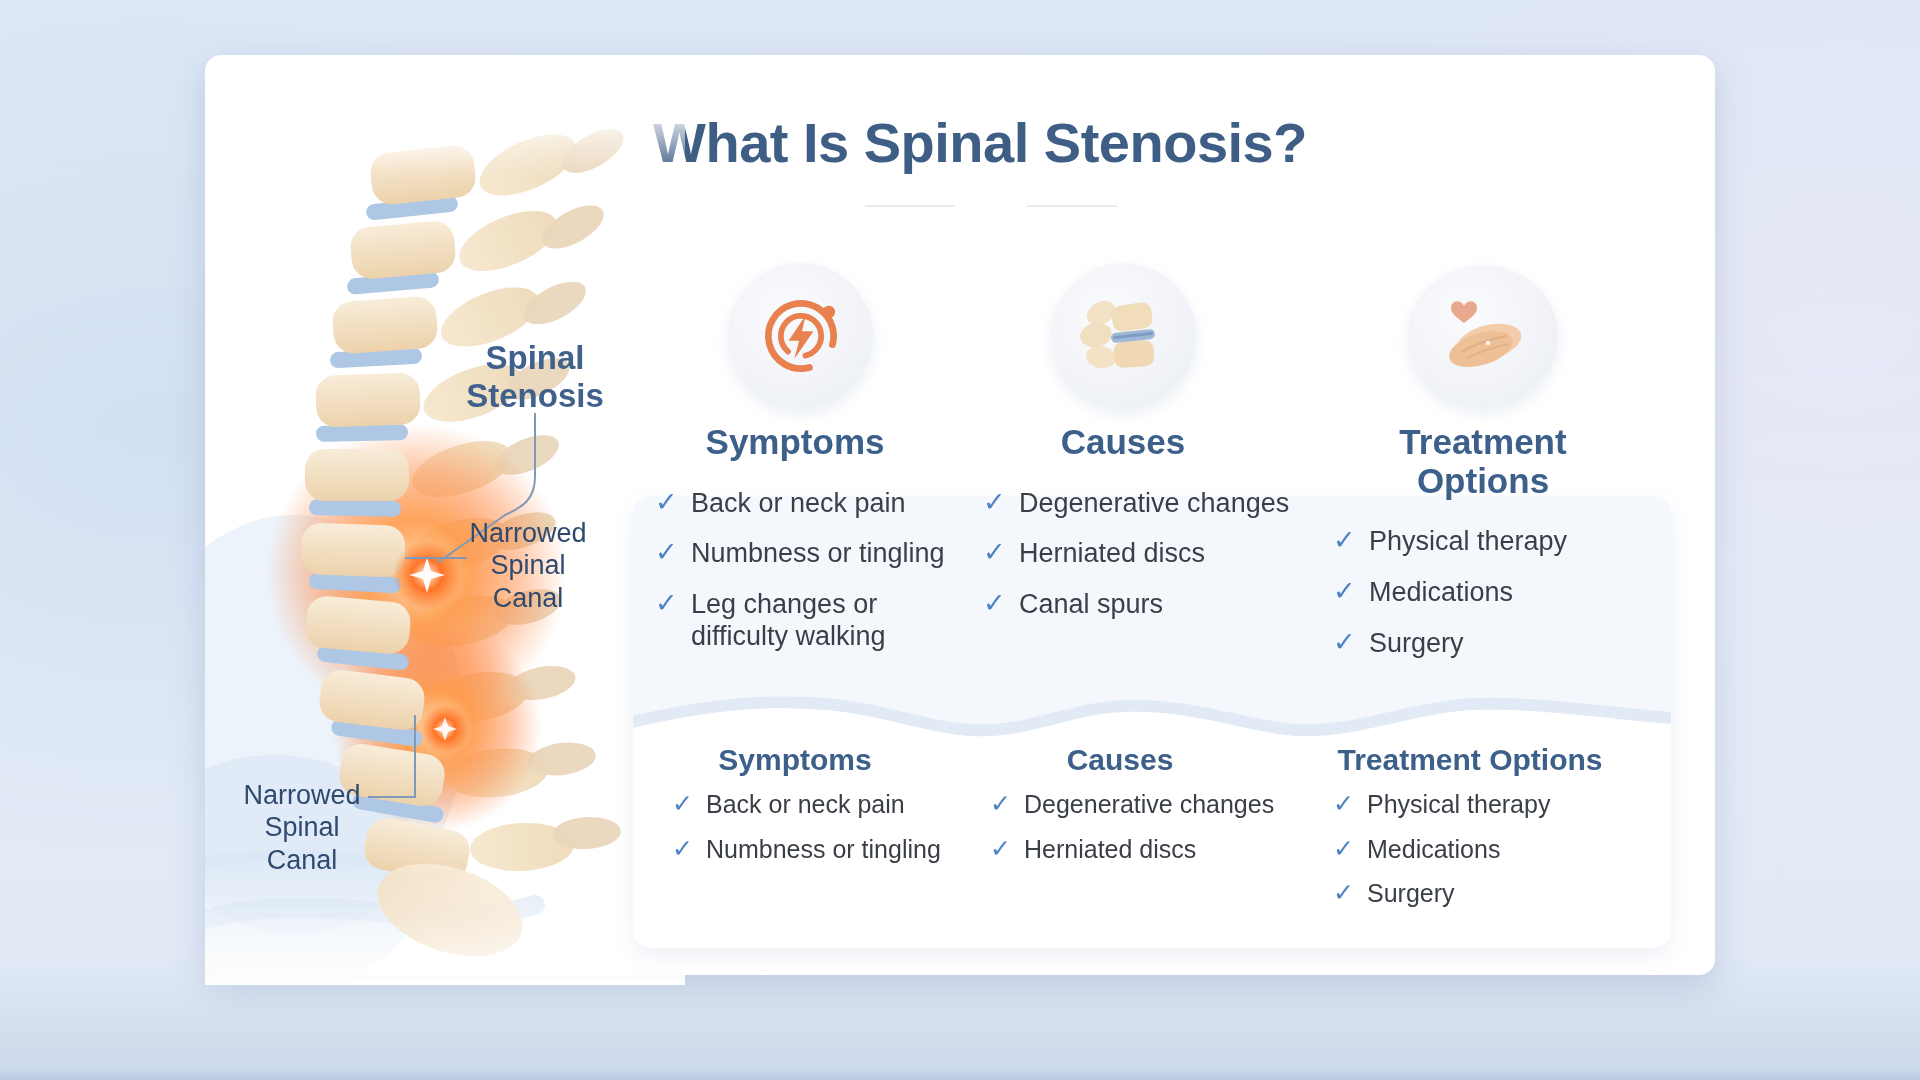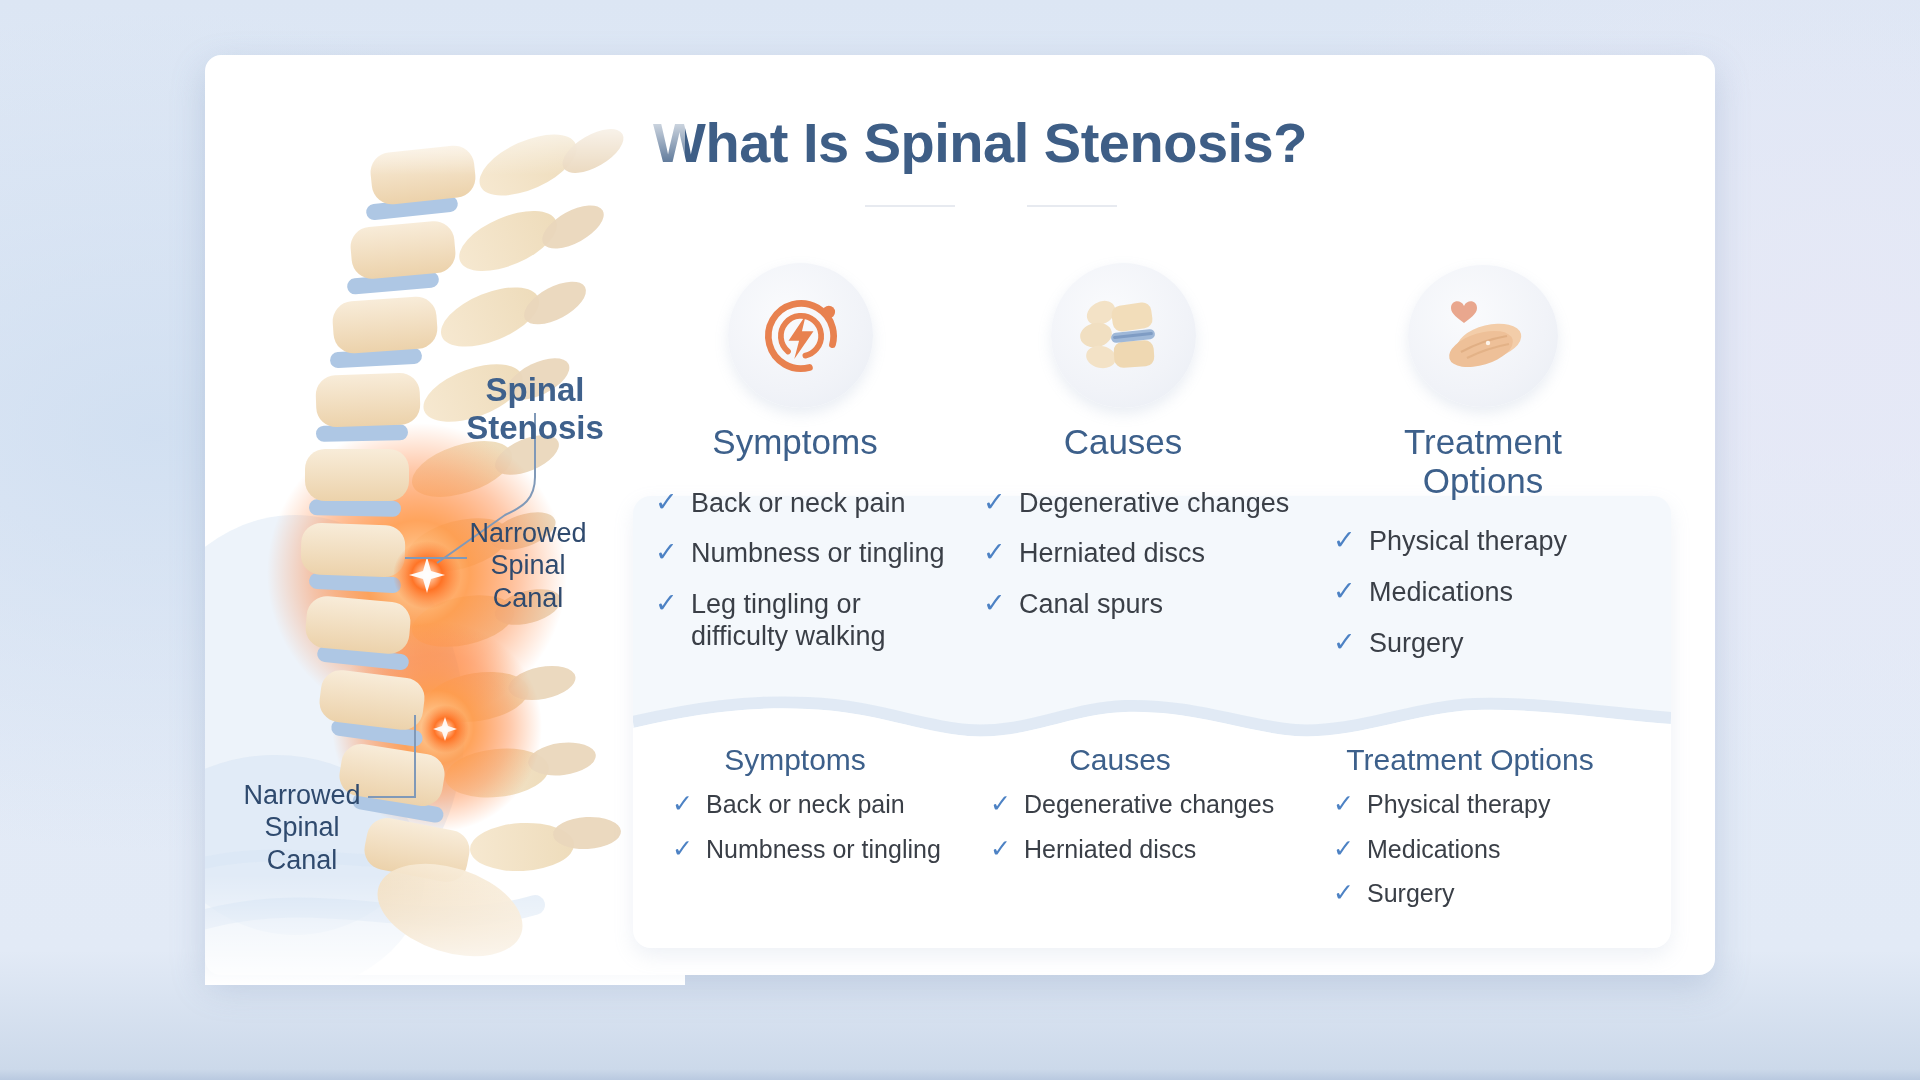--- a/index.html
+++ b/index.html
@@ -33,21 +33,21 @@
   }
   .faint-line{top:150px;height:2px;background:#e7eaf0;}
   .icon-circle{
     border-radius:50%;
     background:radial-gradient(circle at 40% 35%, #fafbfd 0%, #f1f3f8 60%, #e9edf4 100%);
     box-shadow:0 6px 14px rgba(140,160,195,.18);
     display:flex;align-items:center;justify-content:center;
   }
   .col{ text-align:center; }
   .col .heading{
-    font-size:35px; font-weight:400; color:var(--heading); line-height:1.1;
+    font-size:35px; font-weight:700; color:var(--heading); line-height:1.1;
     margin-bottom:26px;
   }
   .col .heading.narrow{width:250px;margin-left:auto;margin-right:auto;}
   ul.checks{list-style:none; text-align:left;}
   ul.checks li{
     display:flex; align-items:flex-start; margin-bottom:19px;
     font-size:27px; color:var(--body-text); line-height:1.18;
   }
   .check{
     color:var(--check); font-size:27px; width:36px; flex:0 0 36px;
@@ -57,21 +57,21 @@
     left:428px; top:441px; width:1038px; height:452px;
     background:var(--panel); border-radius:18px; overflow:hidden;
     box-shadow:0 8px 20px rgba(150,170,200,.16);
   }
   .panel svg{position:absolute; left:0; top:192px;}
   .col-sm .heading{font-size:30px; margin-bottom:14px;}
   .col-sm ul.checks li{font-size:25px; margin-bottom:15px;}
   .col-sm .check{font-size:25px; width:34px; flex:0 0 34px;}
   .label{ text-align:center; }
   .label-top{ left:245px; top:284px; width:170px;
-    font-size:33px; font-weight:700; color:#3F618C; line-height:1.15;margin-top:32px;}
+    font-size:33px; font-weight:700; color:#3F618C; line-height:1.15;}
   .label-mid{ left:248px; top:462px; width:150px;
     font-size:27px; font-weight:500; color:var(--label-dark-blue); line-height:1.2;}
   .label-bottom{ left:22px; top:724px; width:150px;
     font-size:27px; font-weight:500; color:var(--label-dark-blue); line-height:1.2;}
   .overlay{ pointer-events:none; }
 </style>
 </head>
 <body>
 
 <div class="bg-tint"></div>
@@ -234,21 +234,21 @@
       <li>
           <span class="check">✓</span>
           <span>Back or neck pain</span>
         </li>
       <li>
           <span class="check">✓</span>
           <span>Numbness or tingling</span>
         </li>
       <li>
           <span class="check">✓</span>
-          <span style="max-width:225px;">Leg tingling or difficulty walking</span>
+          <span style="max-width:225px;">Leg changes or difficulty walking</span>
         </li>
     </ul>
   </div>
   <div class="abs col" style="left:748px;top:368px;width:340px;">
     <div class="heading">Causes</div>
     <ul class="checks" style="padding-left:30px;">
       <li>
           <span class="check">✓</span>
           <span>Degenerative changes</span>
         </li>

